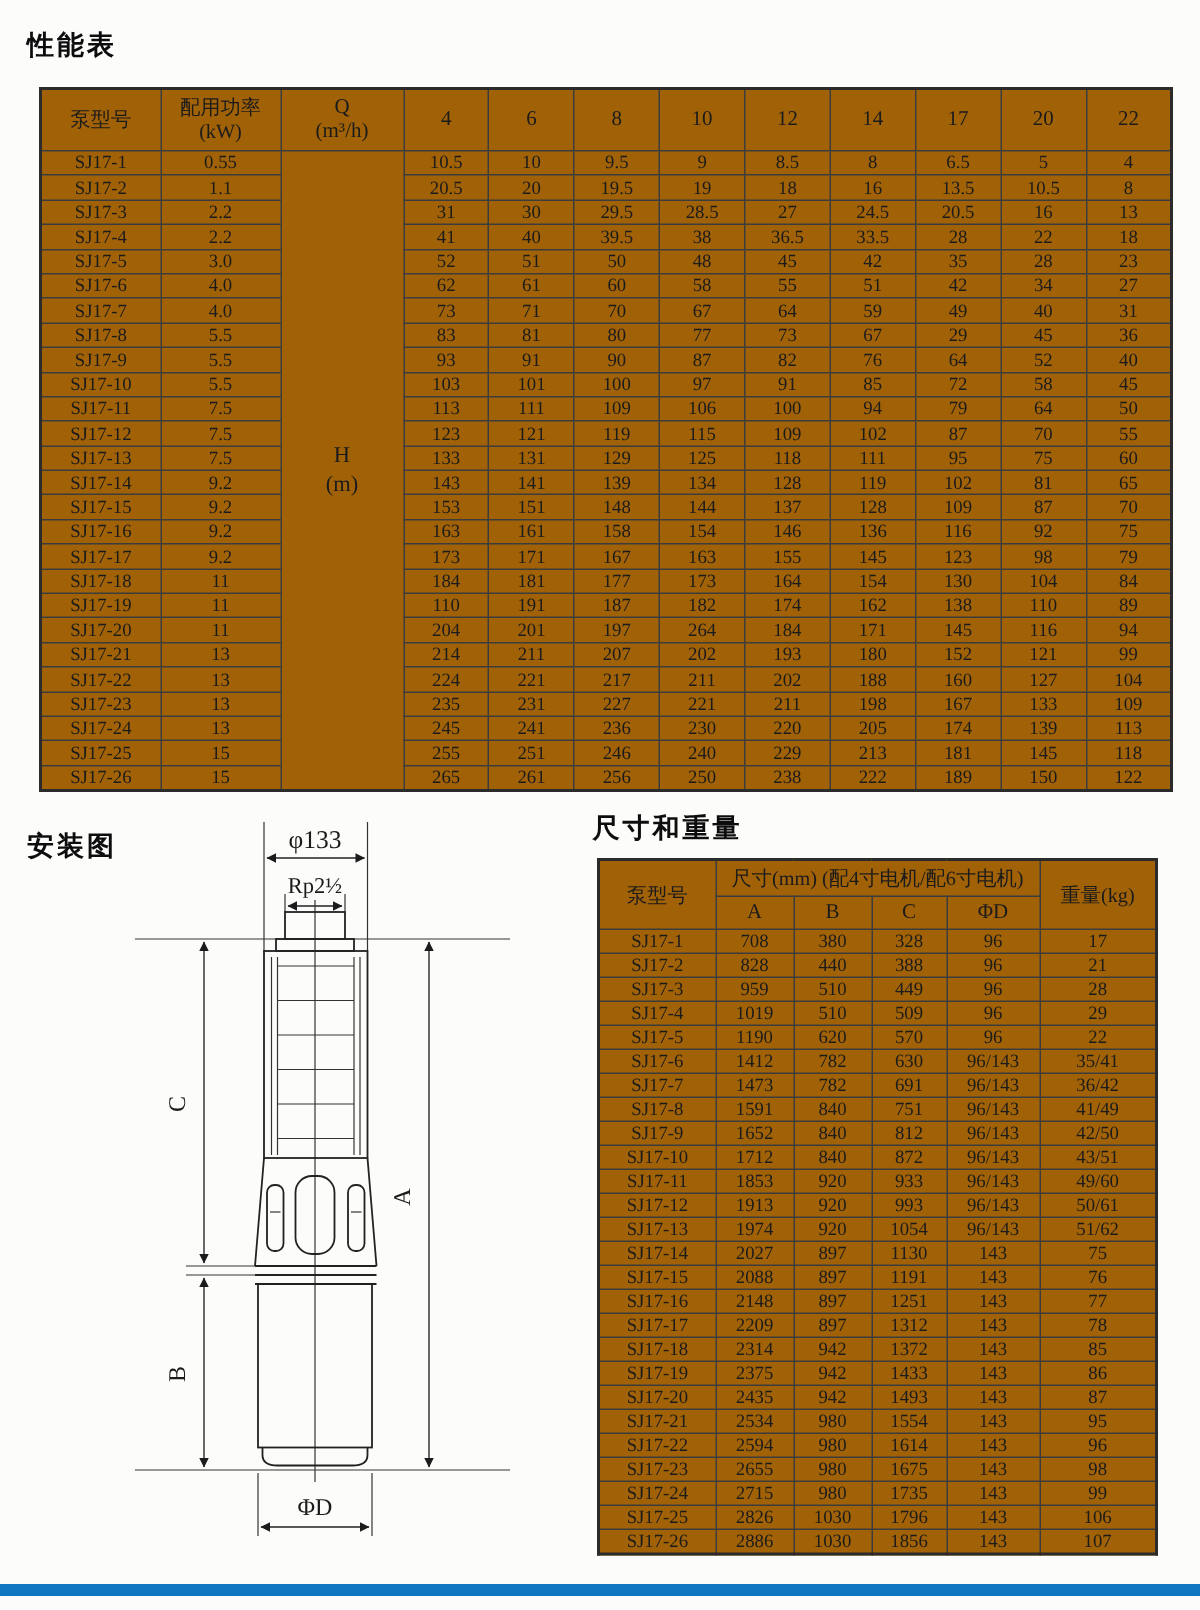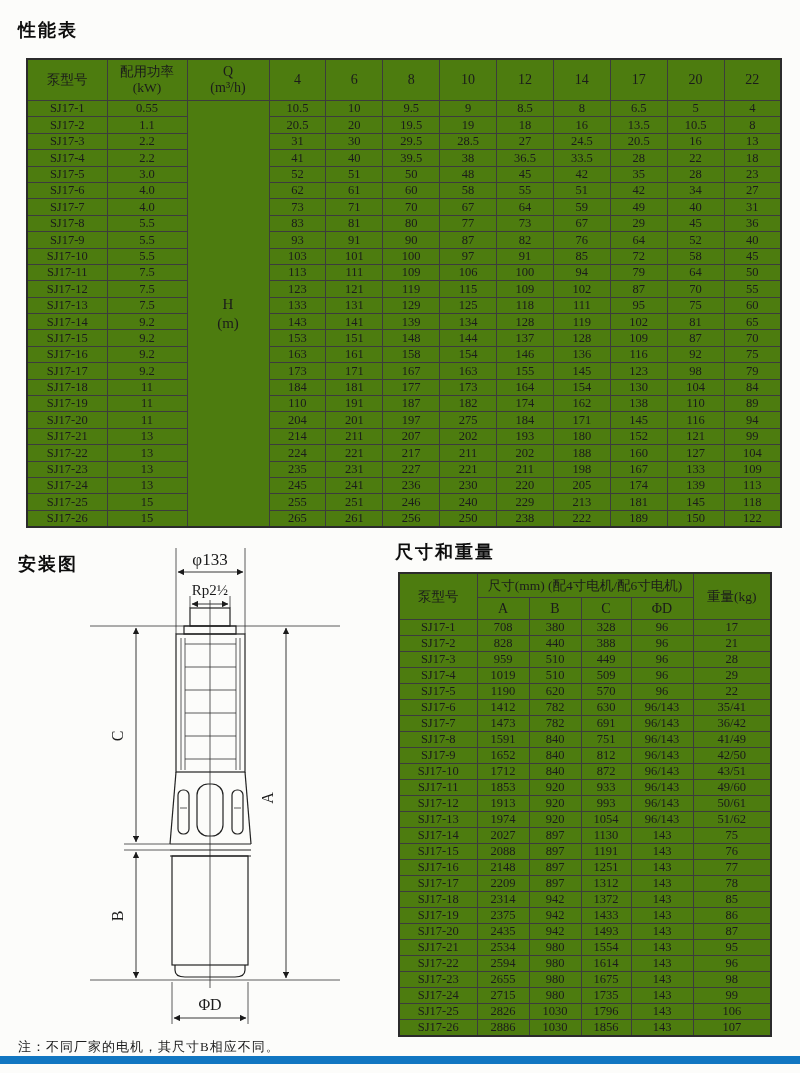--- a/index.html
+++ b/index.html
@@ -10,21 +10,21 @@
   }
   .section-title {
     position:absolute;
     font-family:Liberation Sans, sans-serif;
     font-weight:bold; font-size:18px; color:#0d0d0d; letter-spacing:2px;text-align:right;
   }
   #perf-title  { left:18px;  top:18px; }
   #install-title { left:18px; top:552px; }
   #dims-title  { left:395px; top:540px; }
 
-  table { border-collapse:collapse; table-layout:fixed; background:#4d7c0f; }
+  table { border-collapse:collapse; table-layout:fixed; background:#a16207; }
   th, td {
     border:1px solid #3c3c3c; text-align:center; vertical-align:middle;
     padding:0; overflow:hidden; white-space:nowrap;
   }
 
   
   .perf-table { position:absolute; left:26px; top:58px; width:756px; border:2px solid #2b2b2b; }
   .perf-table thead th { height:40px; font-weight:normal; font-size:14px; line-height:1.15; }
   .perf-table thead .cn { font-size:13.5px; }
   .perf-table tbody td { height:15.4px; font-size:12.5px; line-height:1; }
@@ -343,21 +343,21 @@
           <td>138</td>
           <td>110</td>
           <td>89</td>
         </tr>
         <tr>
           <td>SJ17-20</td>
           <td>11</td>
           <td>204</td>
           <td>201</td>
           <td>197</td>
-          <td>275</td>
+          <td>264</td>
           <td>184</td>
           <td>171</td>
           <td>145</td>
           <td>116</td>
           <td>94</td>
         </tr>
         <tr>
           <td>SJ17-21</td>
           <td>13</td>
           <td>214</td>
@@ -738,15 +738,14 @@
           <td>SJ17-26</td>
           <td>2886</td>
           <td>1030</td>
           <td>1856</td>
           <td>143</td>
           <td>107</td>
         </tr>
       </tbody>
   </table>
 
-  <div class="note">注：不同厂家的电机，其尺寸B相应不同。</div>
   <div class="bottom-bar" style="background: rgb(17, 118, 193);"></div>
 </div>
 
 </body></html>

